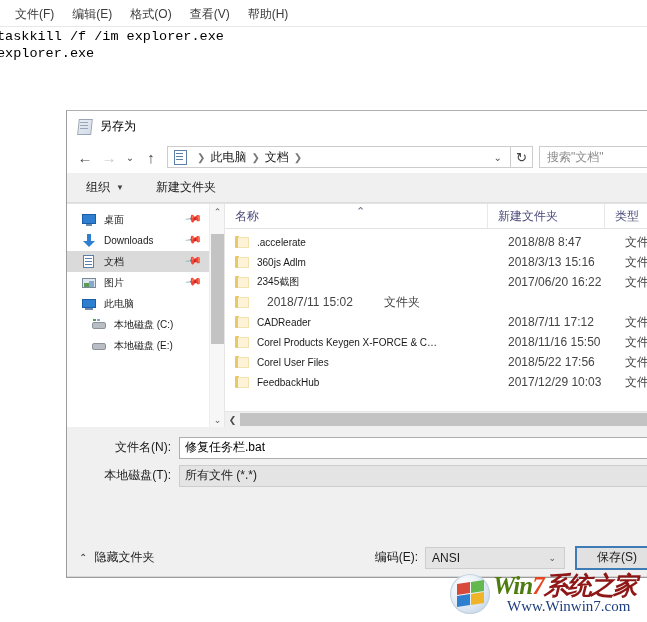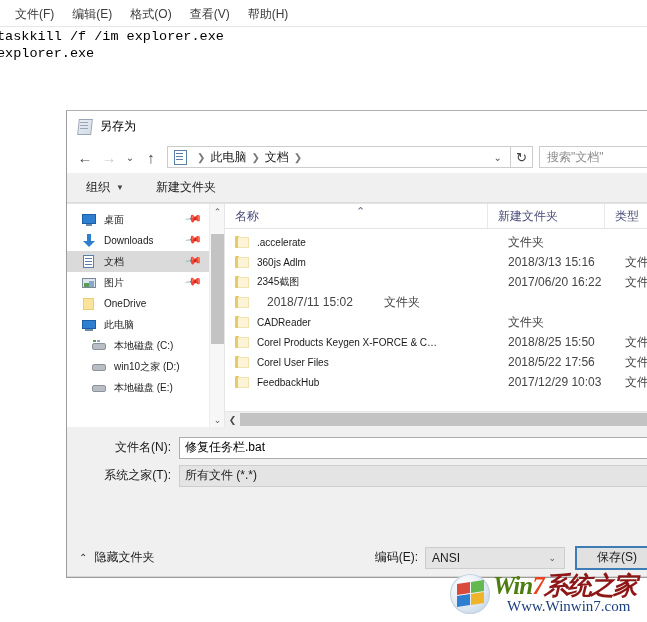--- a/index.html
+++ b/index.html
@@ -666,50 +666,38 @@
         <div class="nav-row">
           <div class="nav-ico">
             <div style="position:absolute;left:1px;top:3px;width:14px;height:10px;border:1px solid #7a8a99;background:#dce7f0;box-sizing:border-box;"></div>
             <div style="position:absolute;left:3px;top:8px;width:5px;height:4px;background:#5c9b55;"></div>
             <div style="position:absolute;left:8px;top:6px;width:5px;height:6px;background:#87a9c9;"></div>
           </div>
           <div class="nav-label">图片</div>
           <div class="pin">📌</div>
         </div>
 
-        <div class="nav-row">
-          <div class="nav-ico">
-            <div style="position:absolute;left:2px;top:2px;width:11px;height:12px;background:#fbe49a;border:1px solid #e9cf72;box-sizing:border-box;"></div>
-          </div>
-          <div class="nav-label">OneDrive</div>
-        </div>
 
         <div class="nav-row">
           <div class="nav-ico">
             <div style="position:absolute;left:1px;top:3px;width:14px;height:9px;background:#2f7fd0;border:1px solid #1b5ea8;box-sizing:border-box;"></div>
             <div style="position:absolute;left:4px;top:12px;width:8px;height:2px;background:#6d8aa8;"></div>
           </div>
           <div class="nav-label">此电脑</div>
         </div>
 
         <div class="nav-row indent">
           <div class="nav-ico">
             <div style="position:absolute;left:1px;top:5px;width:14px;height:7px;background:#b9bec4;border:1px solid #8d939a;border-radius:2px;box-sizing:border-box;"></div>
             <div style="position:absolute;left:2px;top:2px;width:3px;height:2px;background:#5c9b55;"></div>
             <div style="position:absolute;left:6px;top:2px;width:3px;height:2px;background:#87a9c9;"></div>
           </div>
           <div class="nav-label">本地磁盘 (C:)</div>
         </div>
 
-        <div class="nav-row indent">
-          <div class="nav-ico">
-            <div style="position:absolute;left:1px;top:5px;width:14px;height:7px;background:#b9bec4;border:1px solid #8d939a;border-radius:2px;box-sizing:border-box;"></div>
-          </div>
-          <div class="nav-label">win10之家 (D:)</div>
-        </div>
 
         <div class="nav-row indent">
           <div class="nav-ico">
             <div style="position:absolute;left:1px;top:5px;width:14px;height:7px;background:#b9bec4;border:1px solid #8d939a;border-radius:2px;box-sizing:border-box;"></div>
           </div>
           <div class="nav-label">本地磁盘 (E:)</div>
         </div>
 
       </div>
 
@@ -730,20 +718,21 @@
         <div class="col c-type">类型</div>
       </div>
 
       <div id="rows">
         <div class="frow">
           <div class="fico">
               <div class="tab"></div>
               <div class="body"></div>
             </div>
           <div class="fname">.accelerate</div>
+          <div class="fdate">2018/8/8 8:47</div>
           <div class="ftype">文件夹</div>
         </div>
         <div class="frow">
           <div class="fico">
               <div class="tab"></div>
               <div class="body"></div>
             </div>
           <div class="fname">360js Adlm</div>
           <div class="fdate">2018/3/13 15:16</div>
           <div class="ftype">文件夹</div>
@@ -764,29 +753,30 @@
             </div>
           <div class="fdate">2018/7/11 15:02</div>
           <div class="ftype">文件夹</div>
         </div>
         <div class="frow">
           <div class="fico">
               <div class="tab"></div>
               <div class="body"></div>
             </div>
           <div class="fname">CADReader</div>
+          <div class="fdate">2018/7/11 17:12</div>
           <div class="ftype">文件夹</div>
         </div>
         <div class="frow">
           <div class="fico">
               <div class="tab"></div>
               <div class="body"></div>
             </div>
           <div class="fname">Corel Products Keygen X-FORCE &amp; C…</div>
-          <div class="fdate">2018/8/25 15:50</div>
+          <div class="fdate">2018/11/16 15:50</div>
           <div class="ftype">文件夹</div>
         </div>
         <div class="frow">
           <div class="fico">
               <div class="tab"></div>
               <div class="body"></div>
             </div>
           <div class="fname">Corel User Files</div>
           <div class="fdate">2018/5/22 17:56</div>
           <div class="ftype">文件夹</div>
@@ -808,21 +798,21 @@
       </div>
     </div>
   </div>
 
   <div id="fields">
     <div class="field-row">
       <div class="field-label">文件名(N):</div>
       <div class="field-input">修复任务栏.bat</div>
     </div>
     <div class="field-row">
-      <div class="field-label">系统之家(T):</div>
+      <div class="field-label">本地磁盘(T):</div>
       <div class="field-input combo">所有文件  (*.*)</div>
     </div>
   </div>
 
   <div id="spacer"></div>
 
   <div id="footer">
     <div id="hidefolders">
       <span class="chev">⌃</span>
       <span>隐藏文件夹</span>

